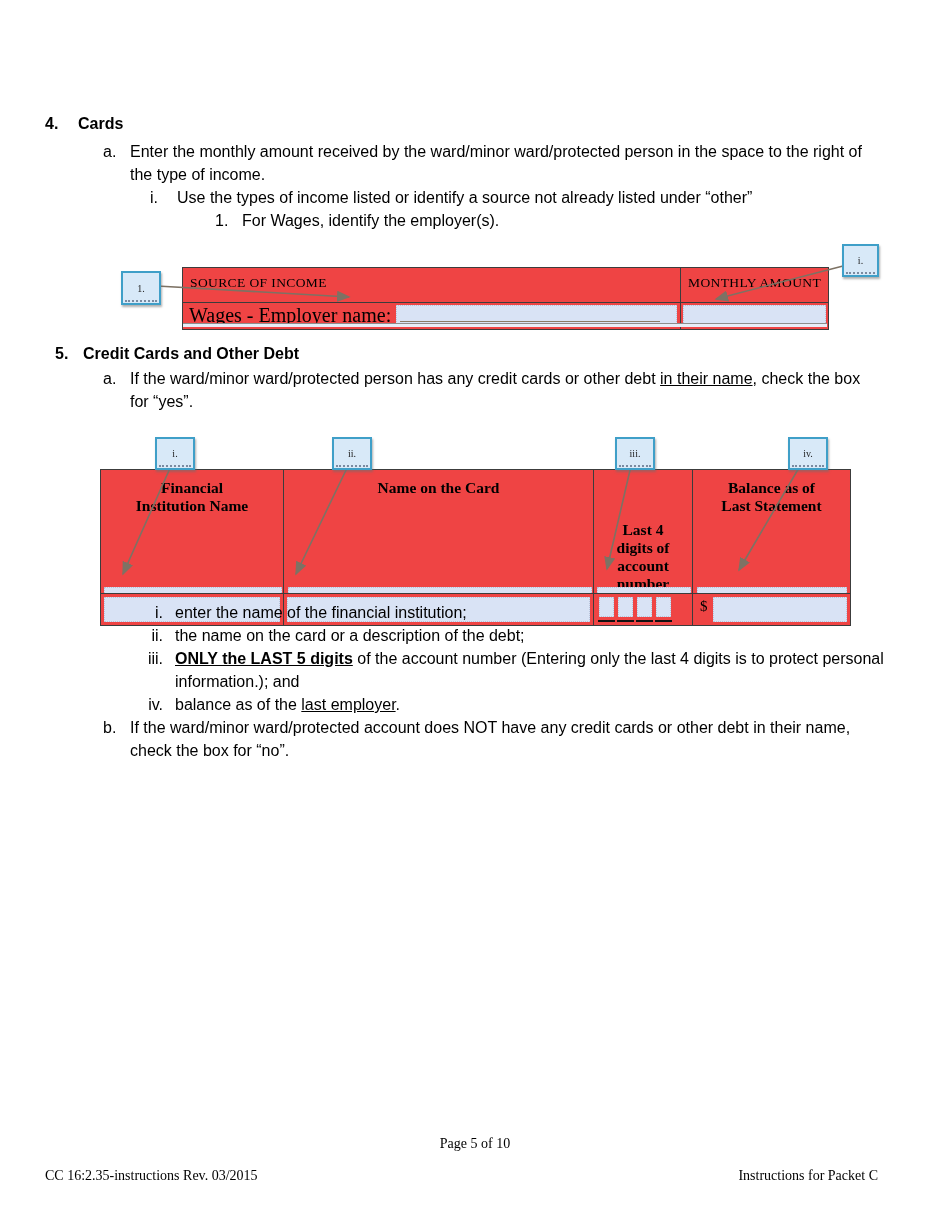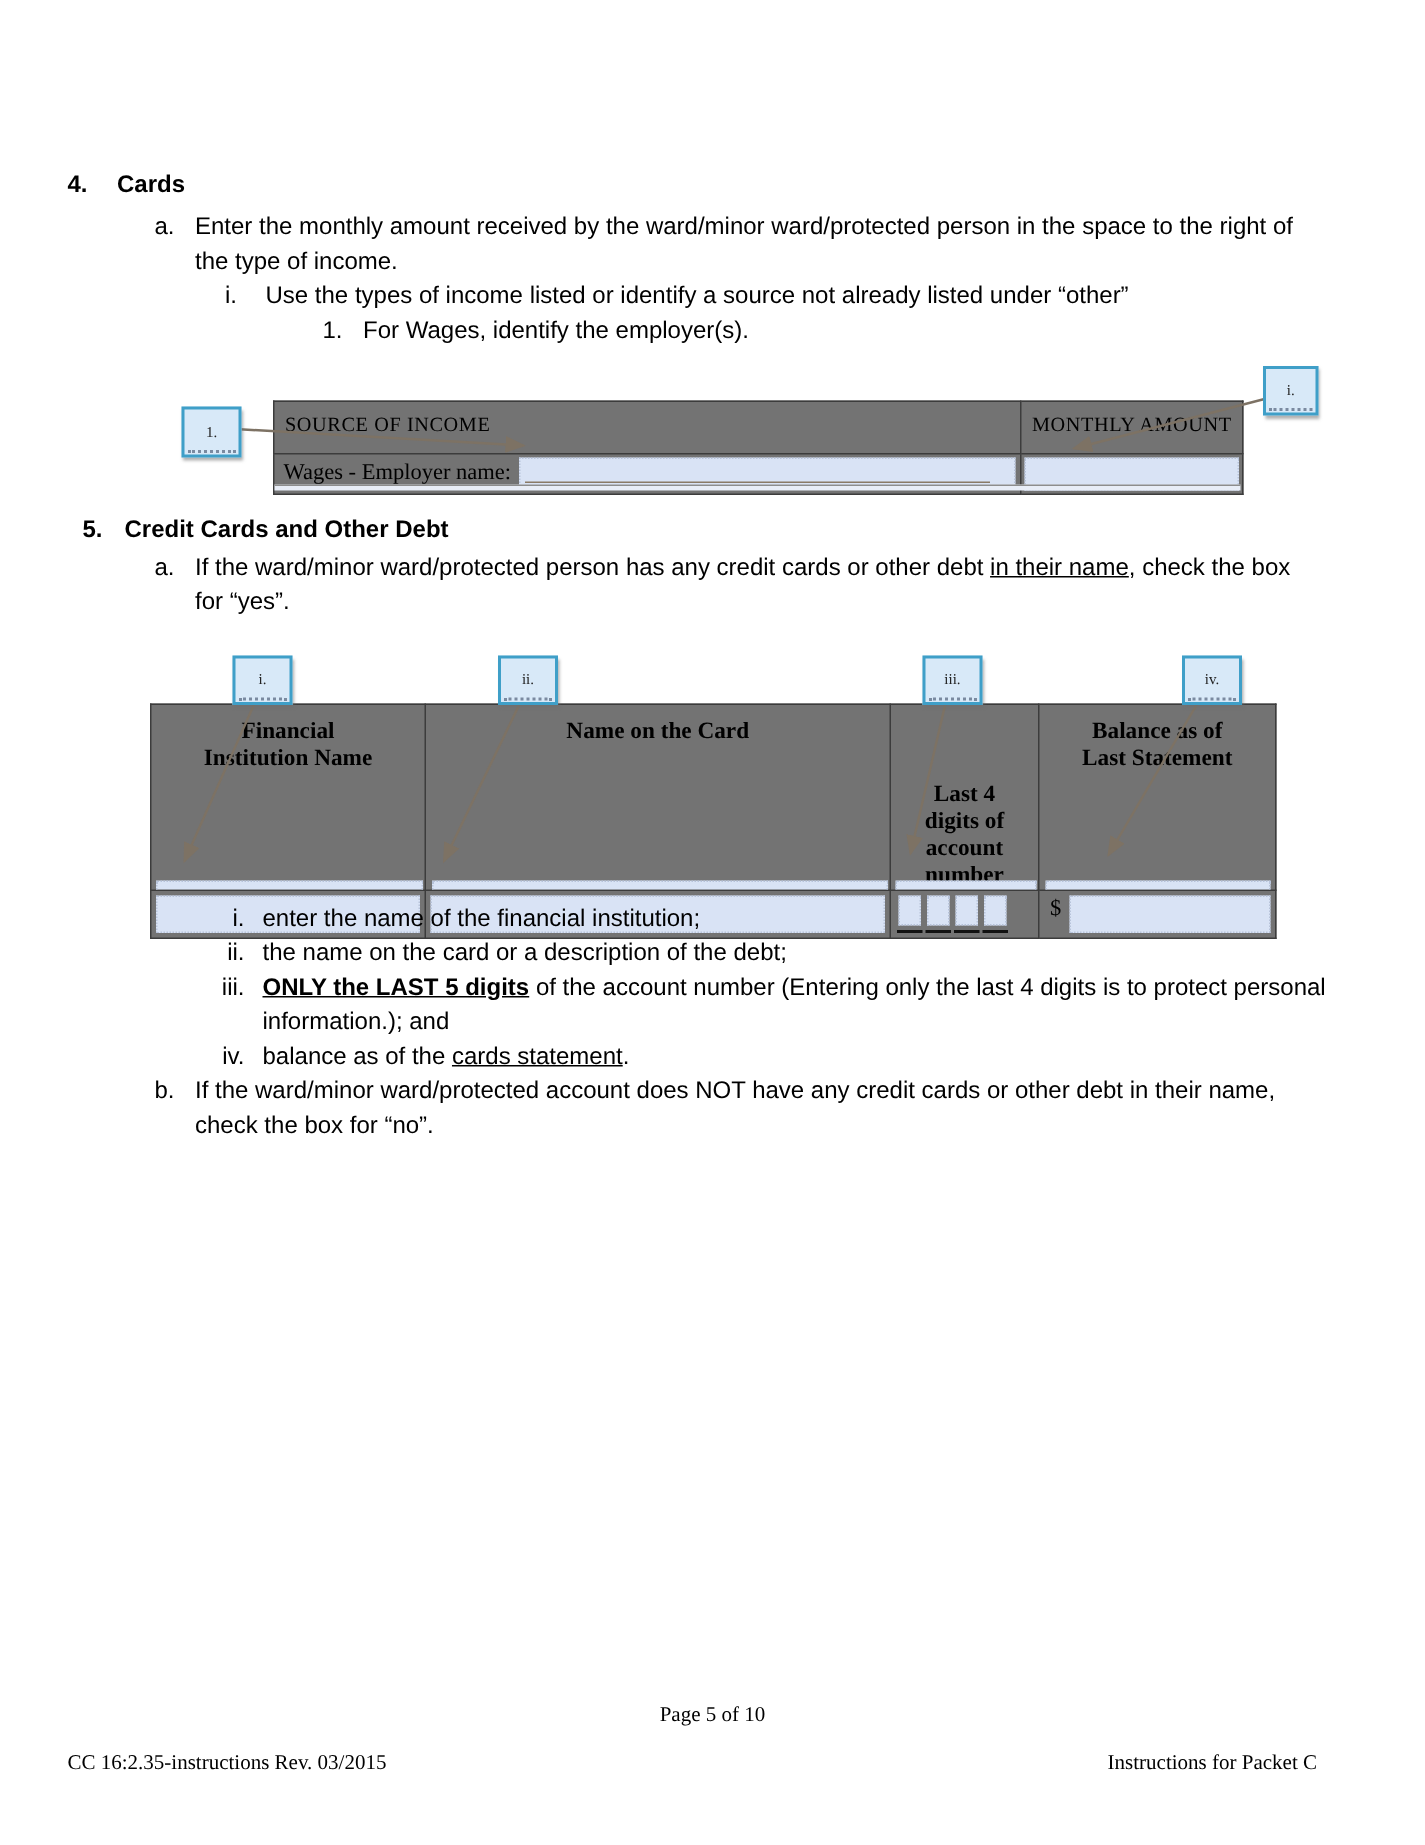--- a/index.html
+++ b/index.html
@@ -10,27 +10,27 @@
   .heading.h5 .num{flex:0 0 28px;}
   .li{position:absolute;display:flex;font-size:16px;line-height:23px;}
   .li .num{flex:0 0 27px;}
   .li .rnum{flex:0 0 45px;text-align:right;}
   .li .txt{flex:1;margin-left:0;}
   .li .txt.gap{margin-left:12px;}
   .ul{text-decoration:underline;}
   .bu{font-weight:bold;text-decoration:underline;}
 
   
-  table.tbl{position:absolute;border-collapse:collapse;table-layout:fixed;background:#737373;}
+  table.tbl{position:absolute;border-collapse:collapse;table-layout:fixed;background:#ef4444;}
   table.tbl td{border:1px solid #3c3c3c;padding:0;vertical-align:top;overflow:hidden;}
   .t1 .hd td{height:27px;font-family:"Liberation Serif",serif;font-size:13.5px;
              letter-spacing:.4px;padding:7px 0 0 7px;vertical-align:top;}
   .t1 .row td{height:25px;}
   .wages{display:flex;align-items:center;height:25px;font-family:"Liberation Serif",serif;
-         font-size:15px;padding-left:6px;}
+         font-size:20px;padding-left:6px;}
   .wages .lbl{white-space:nowrap;margin-right:5px;}
   .field{background:#d9e3f5;border:1px dotted #b7c3da;}
   .wages .wfield{flex:1;height:19px;margin-right:3px;position:relative;}
   .wline{position:absolute;left:3px;right:16px;bottom:3px;border-bottom:1px solid #8a7a66;}
   .afield{height:20px;margin:2px;}
 
   .t2 .hd td{height:84px;font-family:"Liberation Serif",serif;font-weight:bold;
              font-size:15.5px;text-align:center;vertical-align:top;padding-top:9px;line-height:18px;}
   .hspan{display:inline-block;}
   .t2 .row td{height:30px;}
@@ -220,21 +220,21 @@
   <div class="li" style="left:118px;top:624px;width:790px;">
     <span class="rnum">ii.</span>
     <span class="txt gap">the name on the card or a description of the debt;</span>
   </div>
   <div class="li" style="left:118px;top:647px;width:767px;">
     <span class="rnum">iii.</span>
     <span class="txt gap" style="max-width:710px;"><span class="bu">ONLY the LAST 5 digits</span><span> of the account number (Entering only the last 4 digits is to protect personal information.); and</span></span>
   </div>
   <div class="li" style="left:118px;top:693px;width:790px;">
     <span class="rnum">iv.</span>
-    <span class="txt gap"><span>balance as of the </span><span class="ul">cards statement</span><span>.</span></span>
+    <span class="txt gap"><span>balance as of the </span><span class="ul">last employer</span><span>.</span></span>
   </div>
 
   <div class="li" style="left:103px;top:716px;width:790px;">
     <span class="num">b.</span>
     <span class="txt" style="max-width:760px;">If the ward/minor ward/protected account does NOT have any credit cards or other debt in their name, check the box for “no”.</span>
   </div>
 
   <div class="footer" style="left:45px;top:1168px;">CC 16:2.35-instructions Rev. 03/2015</div>
   <div class="footer" style="left:0;top:1136px;width:950px;text-align:center;">Page 5 of 10</div>
   <div class="footer" style="right:72px;top:1168px;">Instructions for Packet C</div>

